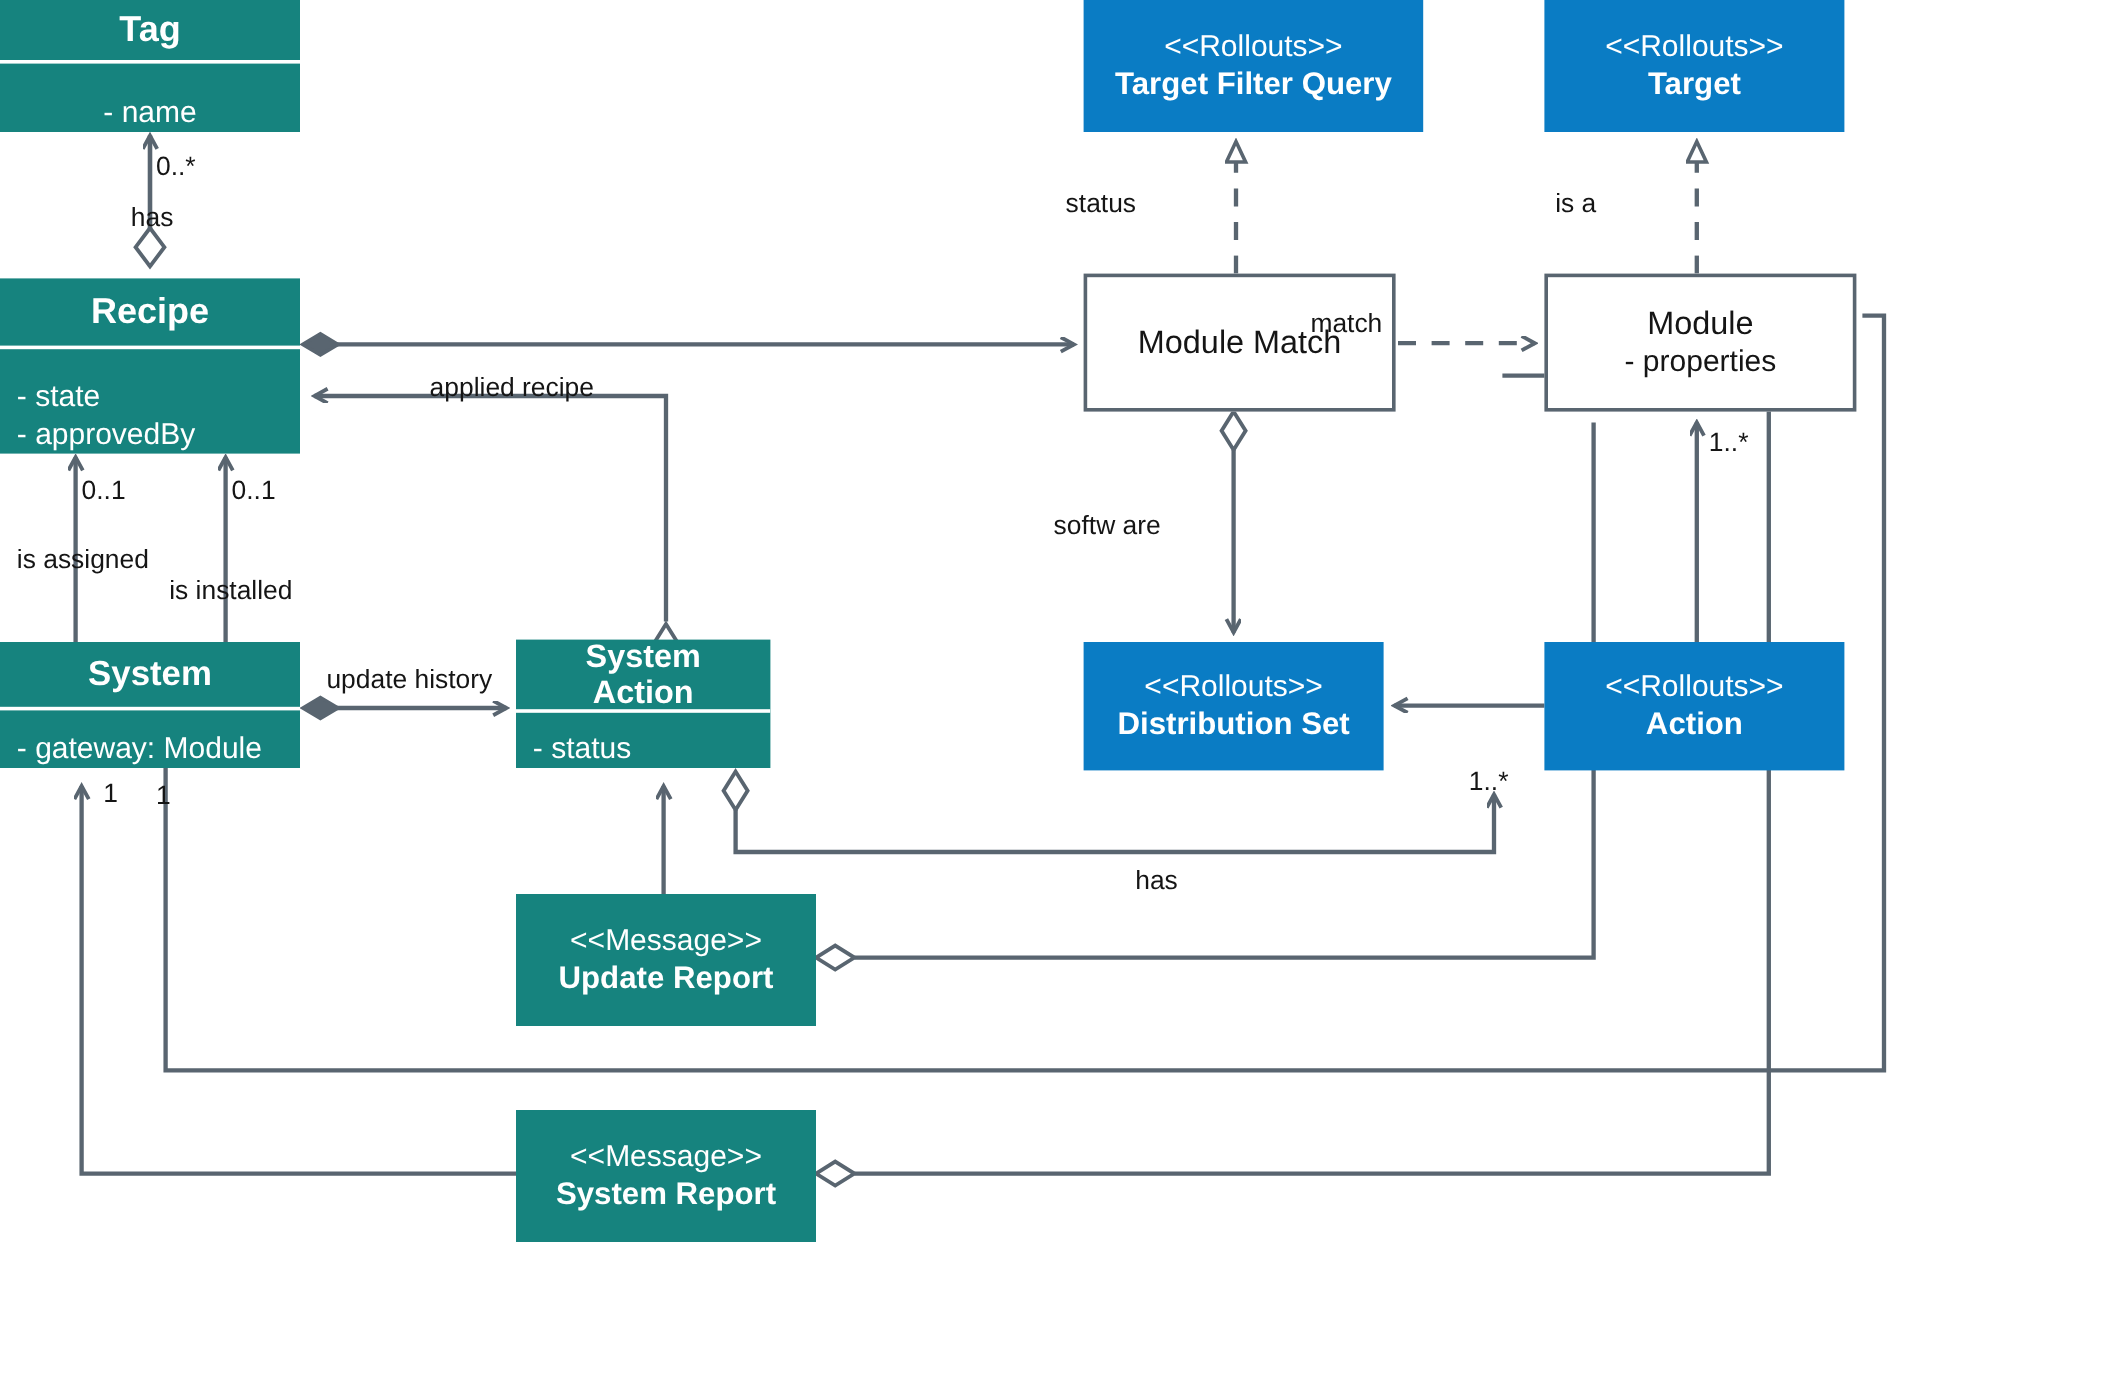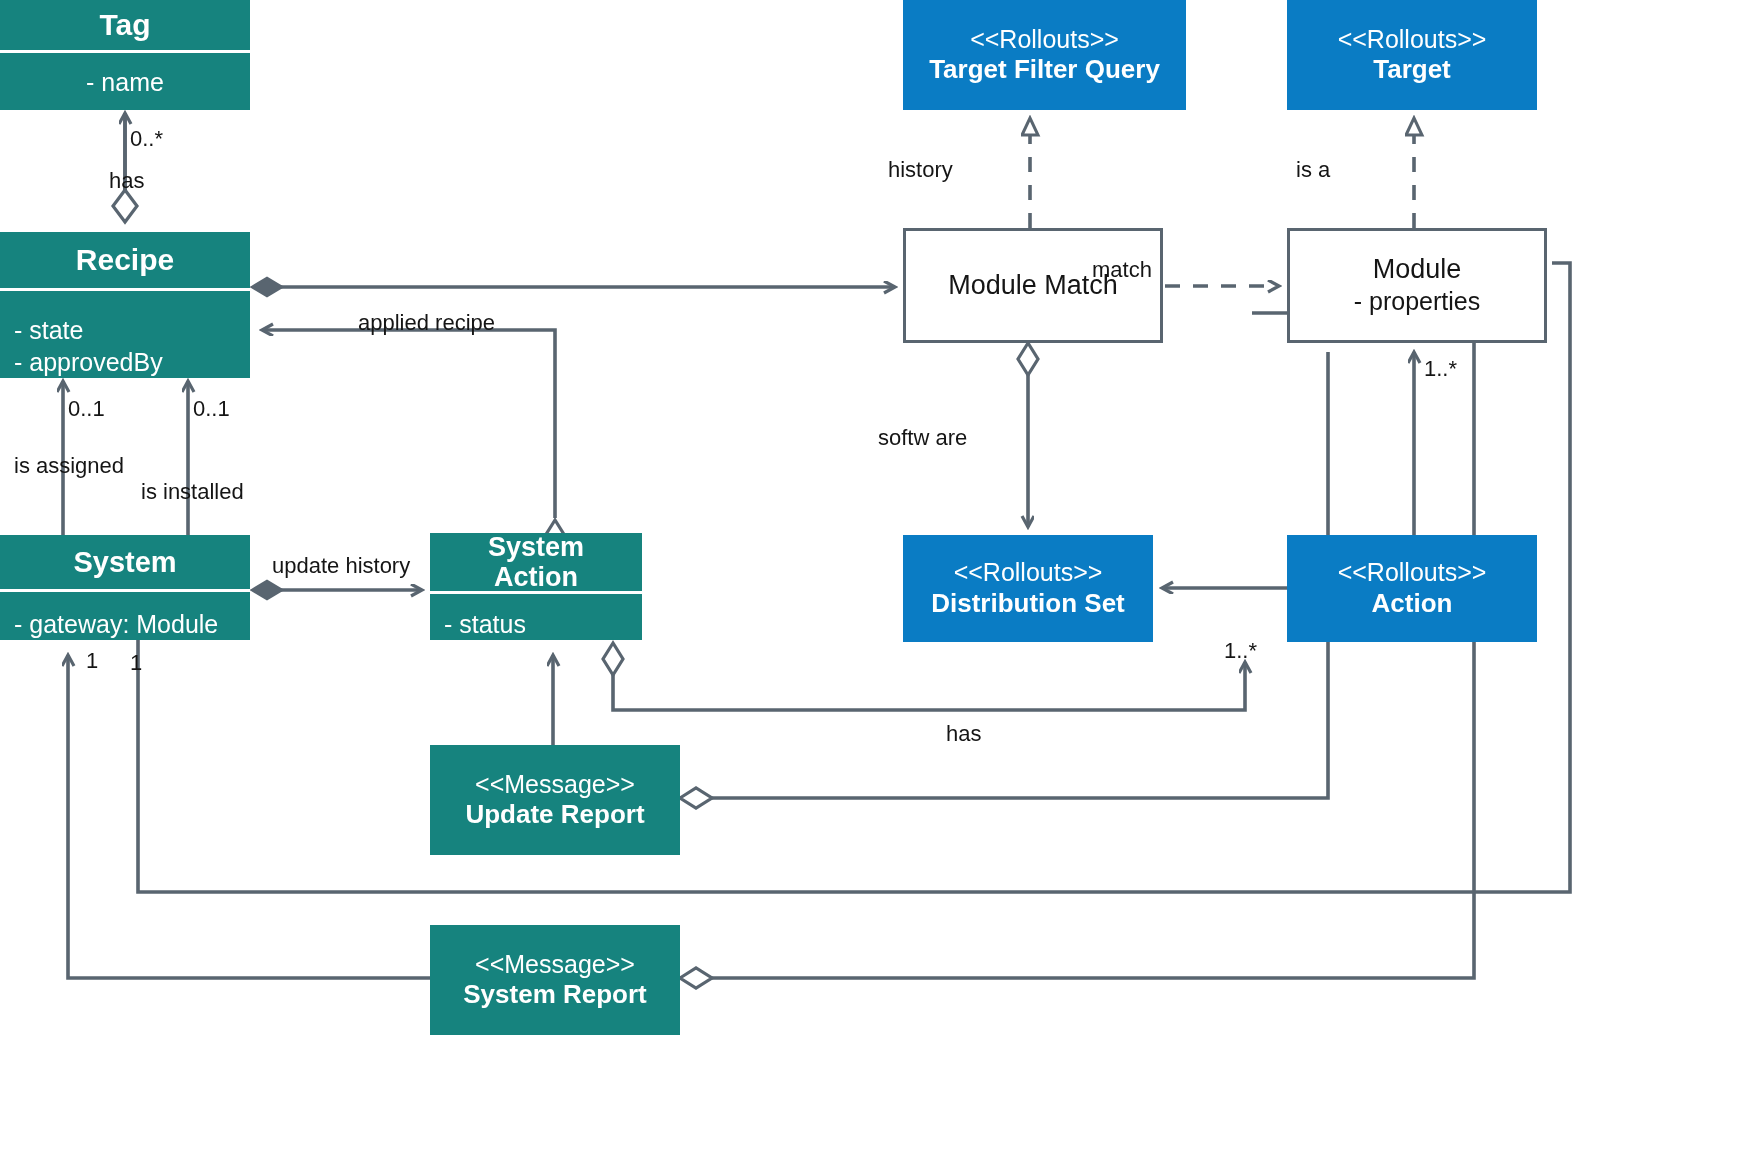--- a/index.html
+++ b/index.html
@@ -68,21 +68,21 @@
   }
   .nm{
     font-weight:bold;
     display:block;
     line-height:1.18;
   }
 
   
   #node-tag      { left:0px;   top:0px;    width:250px; height:110px; }
   #node-tag .n-head{ height:46px; font-size:30px; }
-  #node-tag .n-body{ justify-content:center; align-items:center; }
+  #node-tag .n-body{ justify-content:flex-end; align-items:center; }
 
   #node-recipe   { left:0px;   top:232px;  width:250px; height:146px; }
   #node-recipe .n-head{ height:52px; font-size:30px;border-radius:17px; }
 
   #node-system   { left:0px;   top:535px;  width:250px; height:105px; }
   #node-system .n-head{ height:50px; font-size:29px; }
 
   #node-sysaction{ left:430px; top:533px;  width:212px; height:107px; }
   #node-sysaction .n-head{ height:54px; font-size:27px; }
 
@@ -340,21 +340,21 @@
   <div class="edge-label" style="left:109px; top:170px;">has</div>
 
   <div class="edge-label" style="left:68px;  top:398px;">0..1</div>
   <div class="edge-label" style="left:193px; top:398px;">0..1</div>
   <div class="edge-label" style="left:14px;  top:455px;">is assigned</div>
   <div class="edge-label" style="left:141px; top:481px;">is installed</div>
 
   <div class="edge-label" style="left:358px; top:312px;">applied recipe</div>
   <div class="edge-label" style="left:272px; top:555px;">update history</div>
 
-  <div class="edge-label" style="left:888px; top:159px;">history</div>
+  <div class="edge-label" style="left:888px; top:159px;">status</div>
   <div class="edge-label" style="left:1296px;top:159px;">is a</div>
   <div class="edge-label" style="left:1092px;top:259px;">match</div>
   <div class="edge-label" style="left:878px; top:427px;">softw are</div>
 
   <div class="edge-label" style="left:946px; top:723px;">has</div>
   <div class="edge-label" style="left:1224px;top:640px;">1..*</div>
   <div class="edge-label" style="left:1424px;top:358px;">1..*</div>
 
   <div class="edge-label" style="left:86px;  top:650px;">1</div>
   <div class="edge-label" style="left:130px; top:652px;">1</div>

